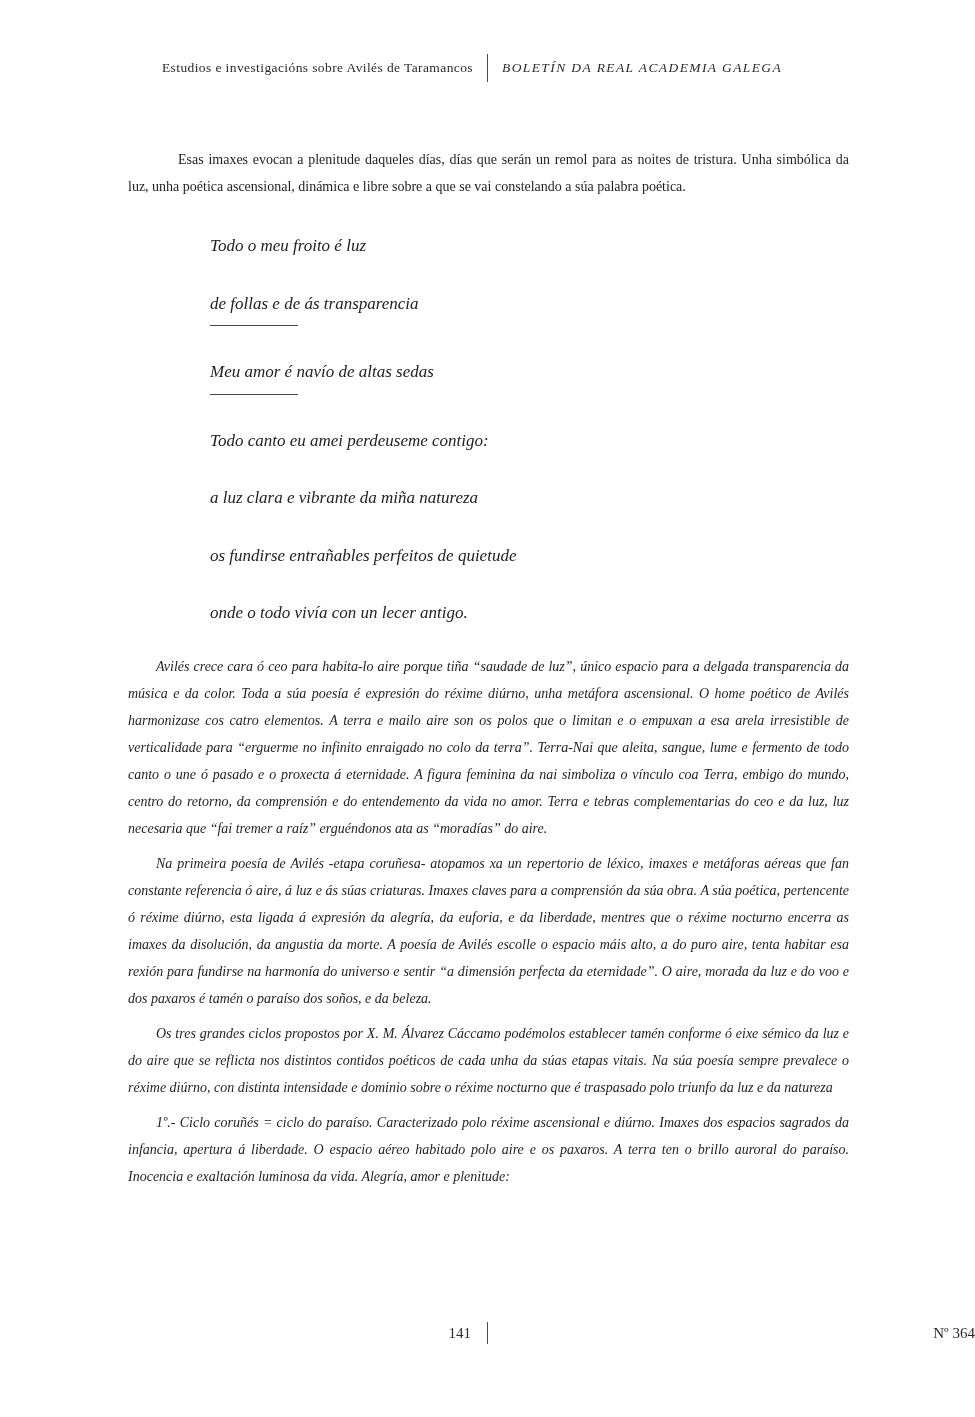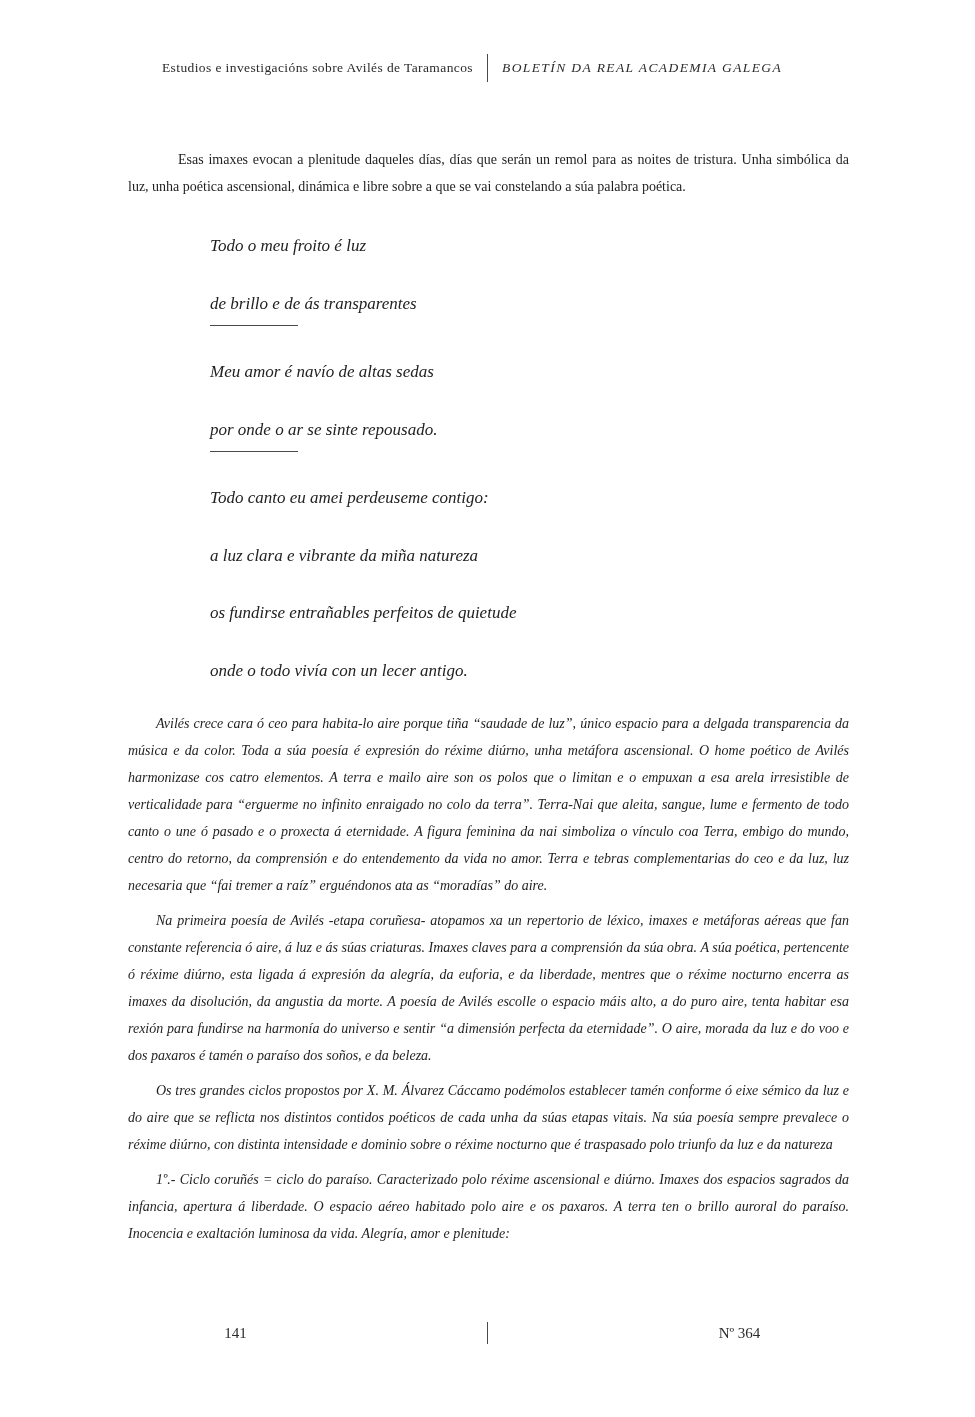--- a/index.html
+++ b/index.html
@@ -51,48 +51,47 @@
     border:none; border-top:1px solid #4a4a4a;
     margin:10px 0 12px 0;
   }
 
   
   .footer {
     position:absolute; top:1322px; left:0; right:0;
     display:flex; align-items:center;
     font-size:15px; color:#2b2b2b;
   }
-  .footer-page  { flex:1; text-align:center; padding-right:16px; }
+  .footer-page  { flex:1; text-align:right; padding-right:16px; }
   .footer-divider { width:1px; height:22px; background:#4a4a4a; }
-  .footer-issue { flex:1; text-align:center; padding-left:16px; }
+  .footer-issue { flex:1; text-align:right; padding-left:16px; }
 </style>
 </head>
 <body>
 
 <div class="page">
 
   <header class="header">
     <span class="header-left">Estudios e investigacións sobre Avilés de Taramancos</span>
     <span class="header-divider"></span>
     <span class="header-right">BOLETÍN DA REAL ACADEMIA GALEGA</span>
   </header>
 
   <main class="content">
 
     <p class="para indent-lg">Esas imaxes evocan a plenitude daqueles días, días que serán un remol para as noites de tristura. Unha simbólica da luz, unha poética ascensional, dinámica e libre sobre a que se vai constelando a súa palabra poética.</p>
 
     <div class="verse-block">
 
       <span class="verse-line">Todo o meu froito é luz</span>
-      <span class="verse-line">de brillo e de ás transparentes</span>
+      <span class="verse-line">de follas e de ás transparencia</span>
 
       <hr class="verse-rule">
 
       <span class="verse-line">Meu amor é navío de altas sedas</span>
-      <span class="verse-line">por onde o ar se sinte repousado.</span>
 
       <hr class="verse-rule">
 
       <span class="verse-line">Todo canto eu amei perdeuseme contigo:</span>
       <span class="verse-line">a luz clara e vibrante da miña natureza</span>
       <span class="verse-line">os fundirse entrañables perfeitos de quietude</span>
       <span class="verse-line">onde o todo vivía con un lecer antigo.</span>
 
     </div>
 

